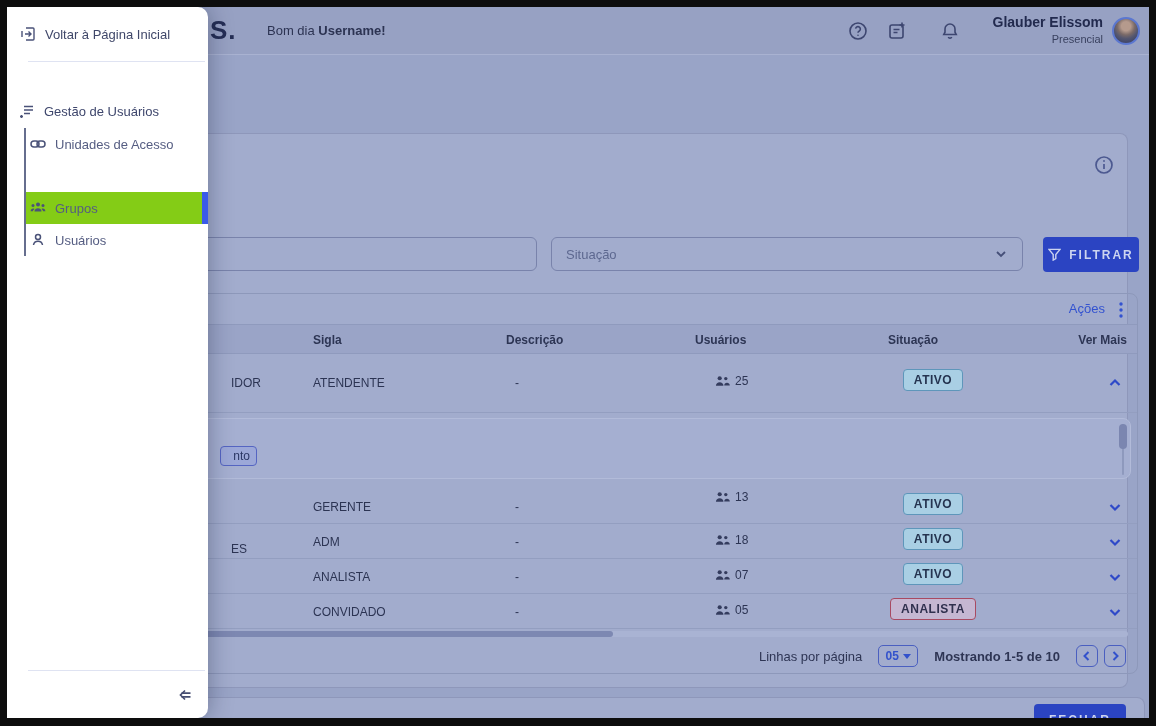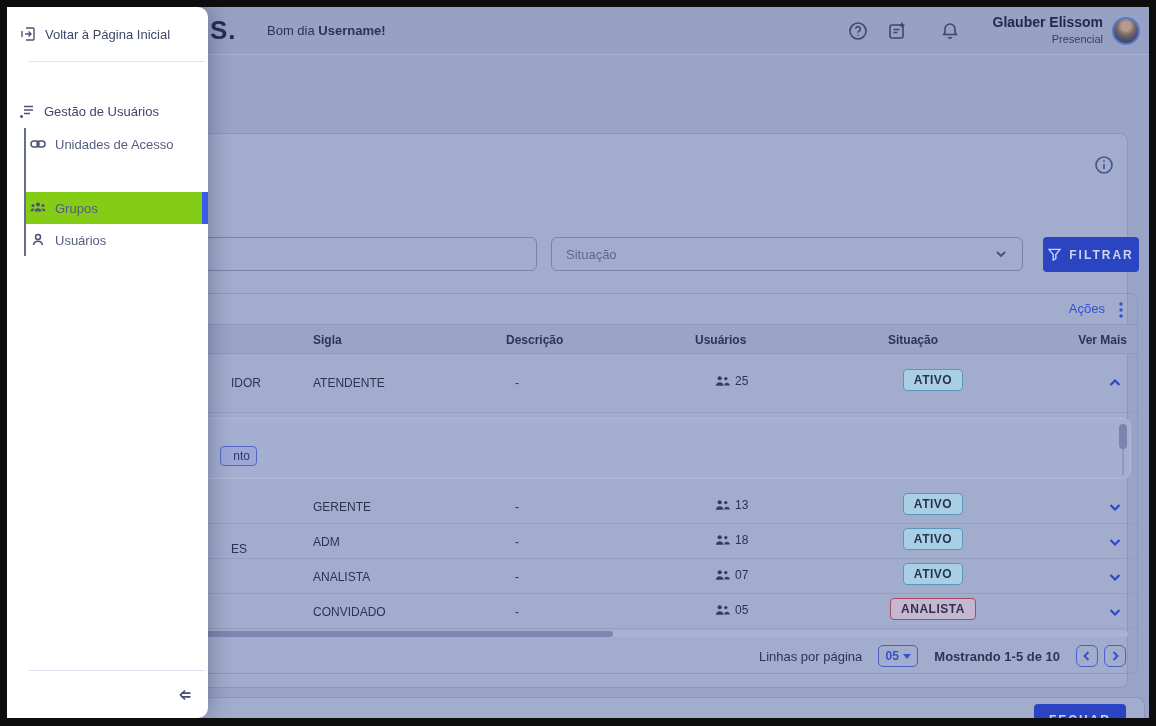--- a/index.html
+++ b/index.html
@@ -218,21 +218,21 @@
         <div class="expanded-panel">
           <div class="chip">nto</div>
           <div class="vscroll-track"></div>
           <div class="vscroll-thumb"></div>
         </div>
 
         <div class="trow" style="top:195px;height:35px;">
           <span class="cell c-name" style="top:11px"></span>
           <span class="cell c-sigla" style="top:11px">GERENTE</span>
           <span class="cell c-desc" style="top:11px">-</span>
-          <span class="cell c-users" style="top:9px">
+          <span class="cell c-users" style="top:1px">
             <svg class="users-glyph" viewBox="0 0 16 12" fill="currentColor">
               <circle cx="5" cy="3" r="2.2"></circle>
                 <path d="M1 11c0-2.3 1.8-3.6 4-3.6S9 8.7 9 11H1z"></path>
               <circle cx="11.5" cy="3.4" r="1.8"></circle>
                 <path d="M9.8 10.8c.2-1.9 1.1-3 3-3 1.6 0 2.8 1.1 3 3h-6z"></path>
             </svg>
             <span>13</span>
           </span>
           <span class="badge" style="top:4px"><i class="ativo">ATIVO</i></span>
           <span class="row-chevron" style="top:10px">

